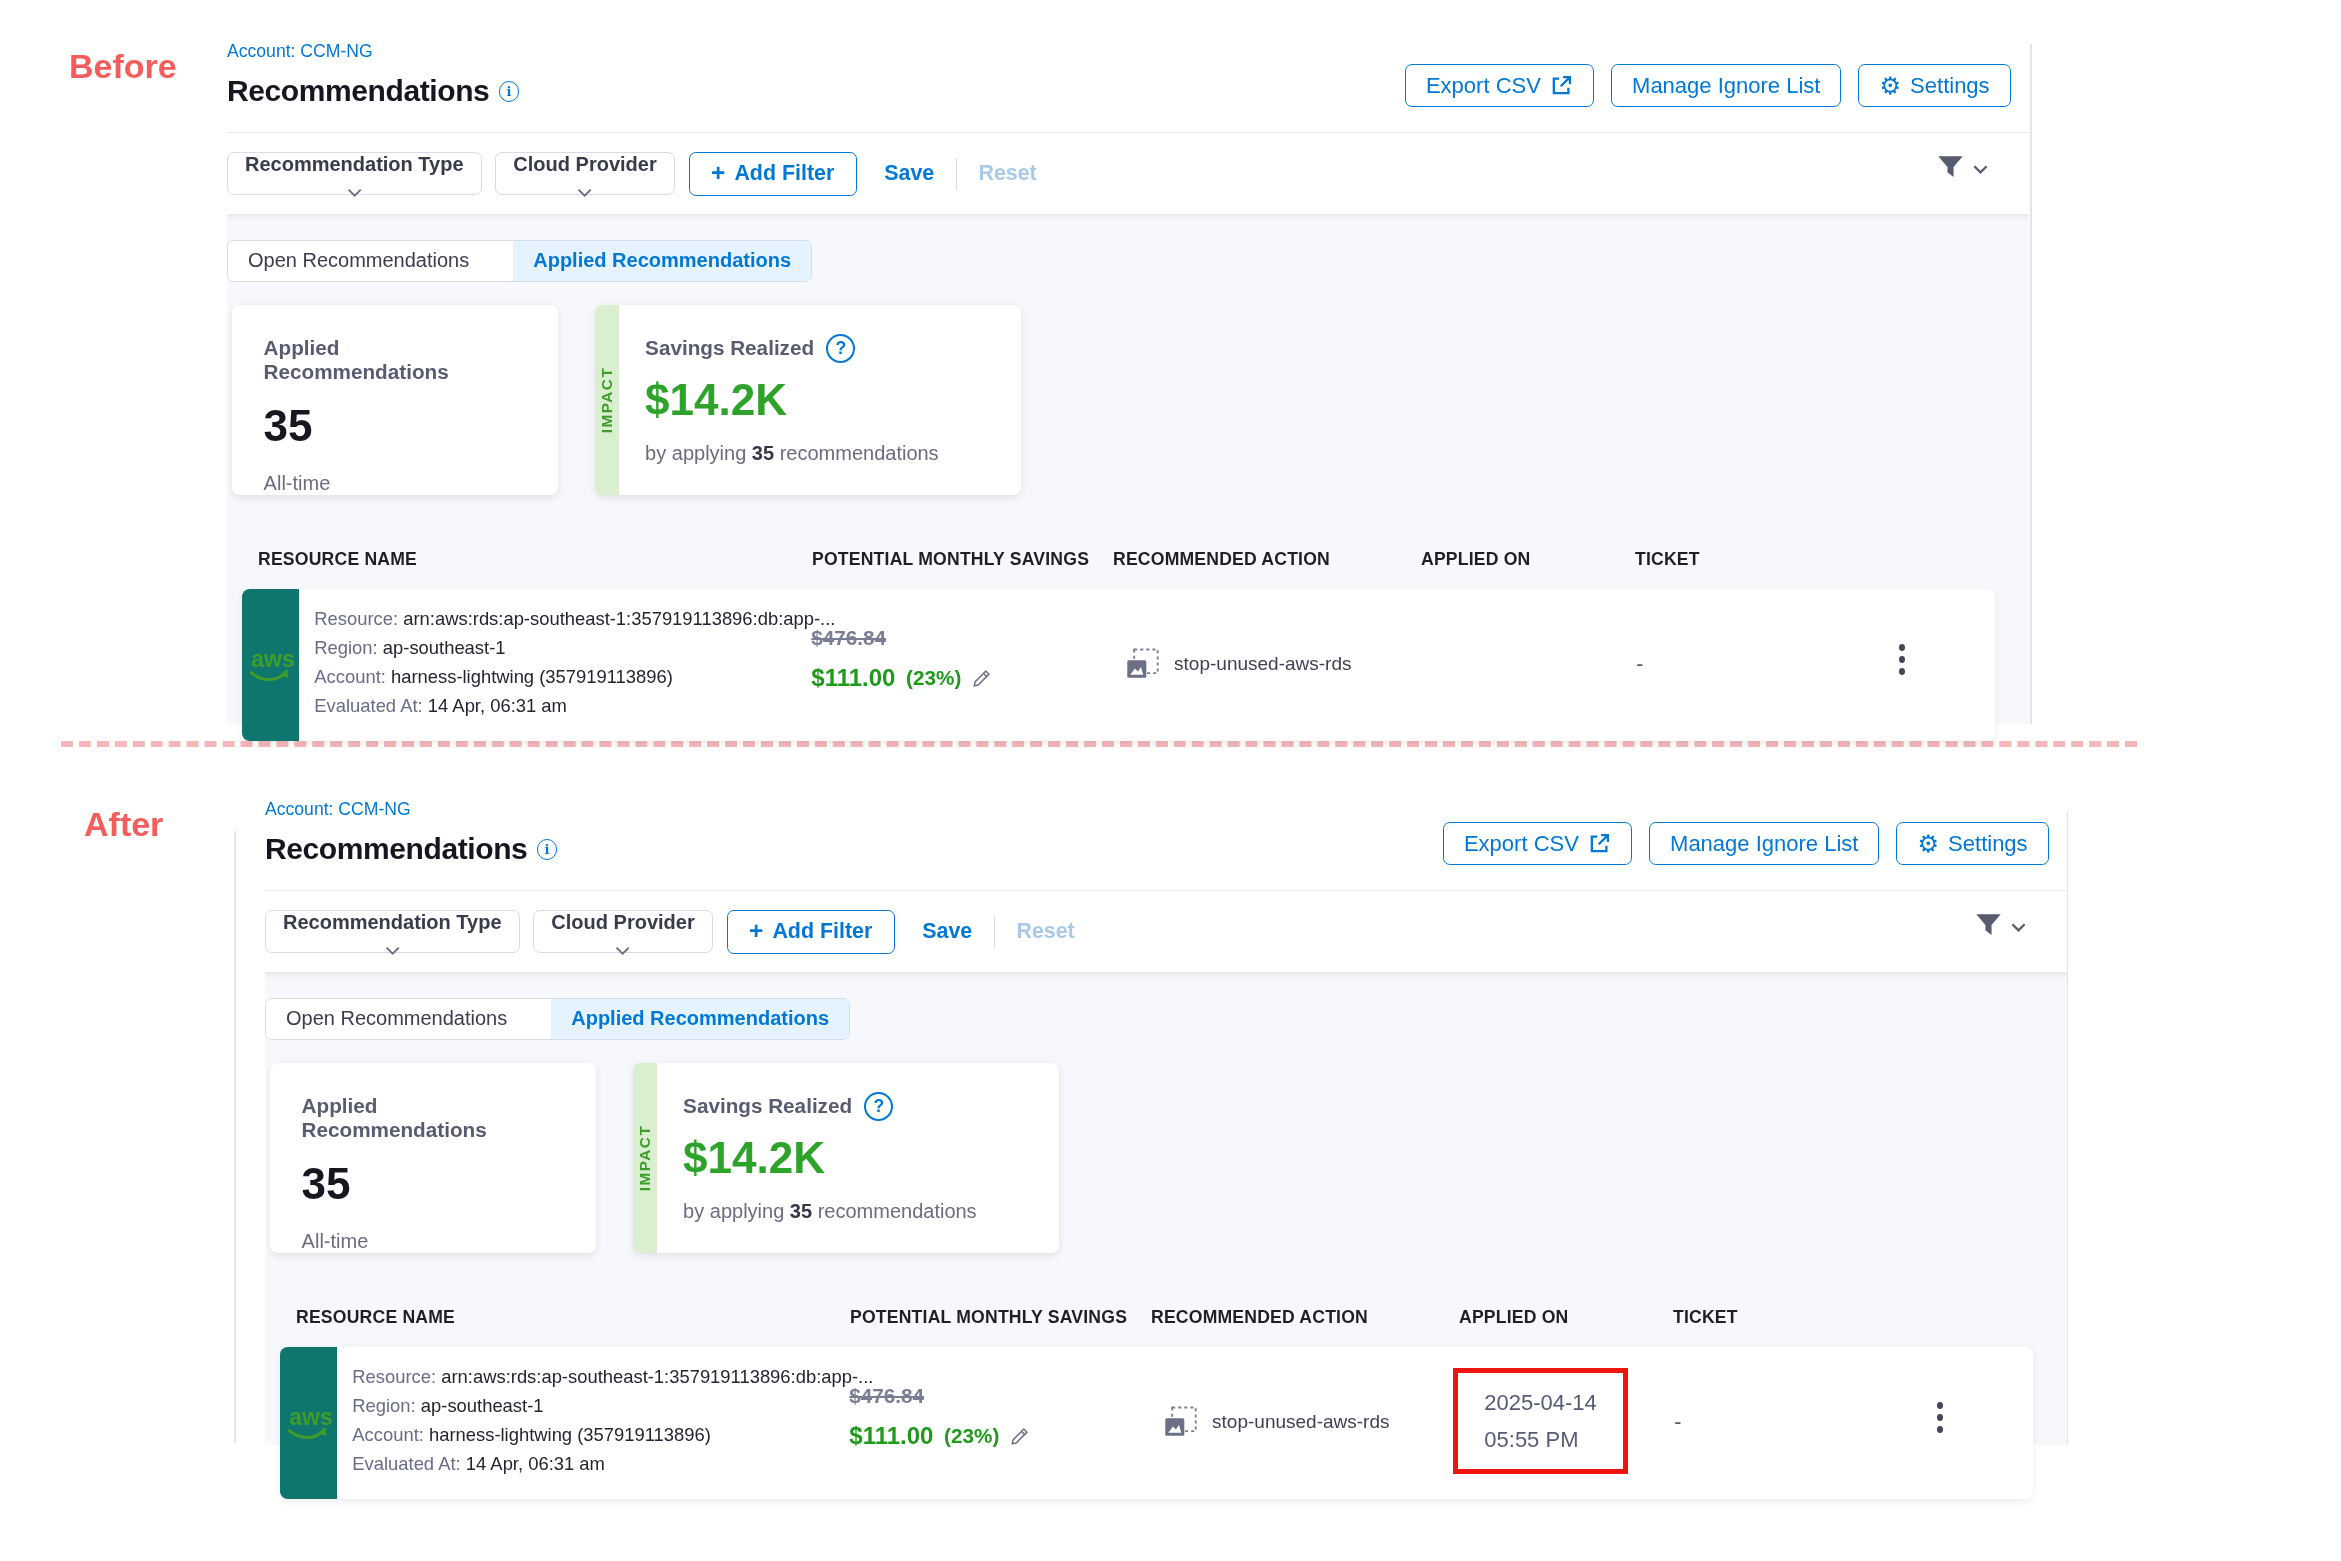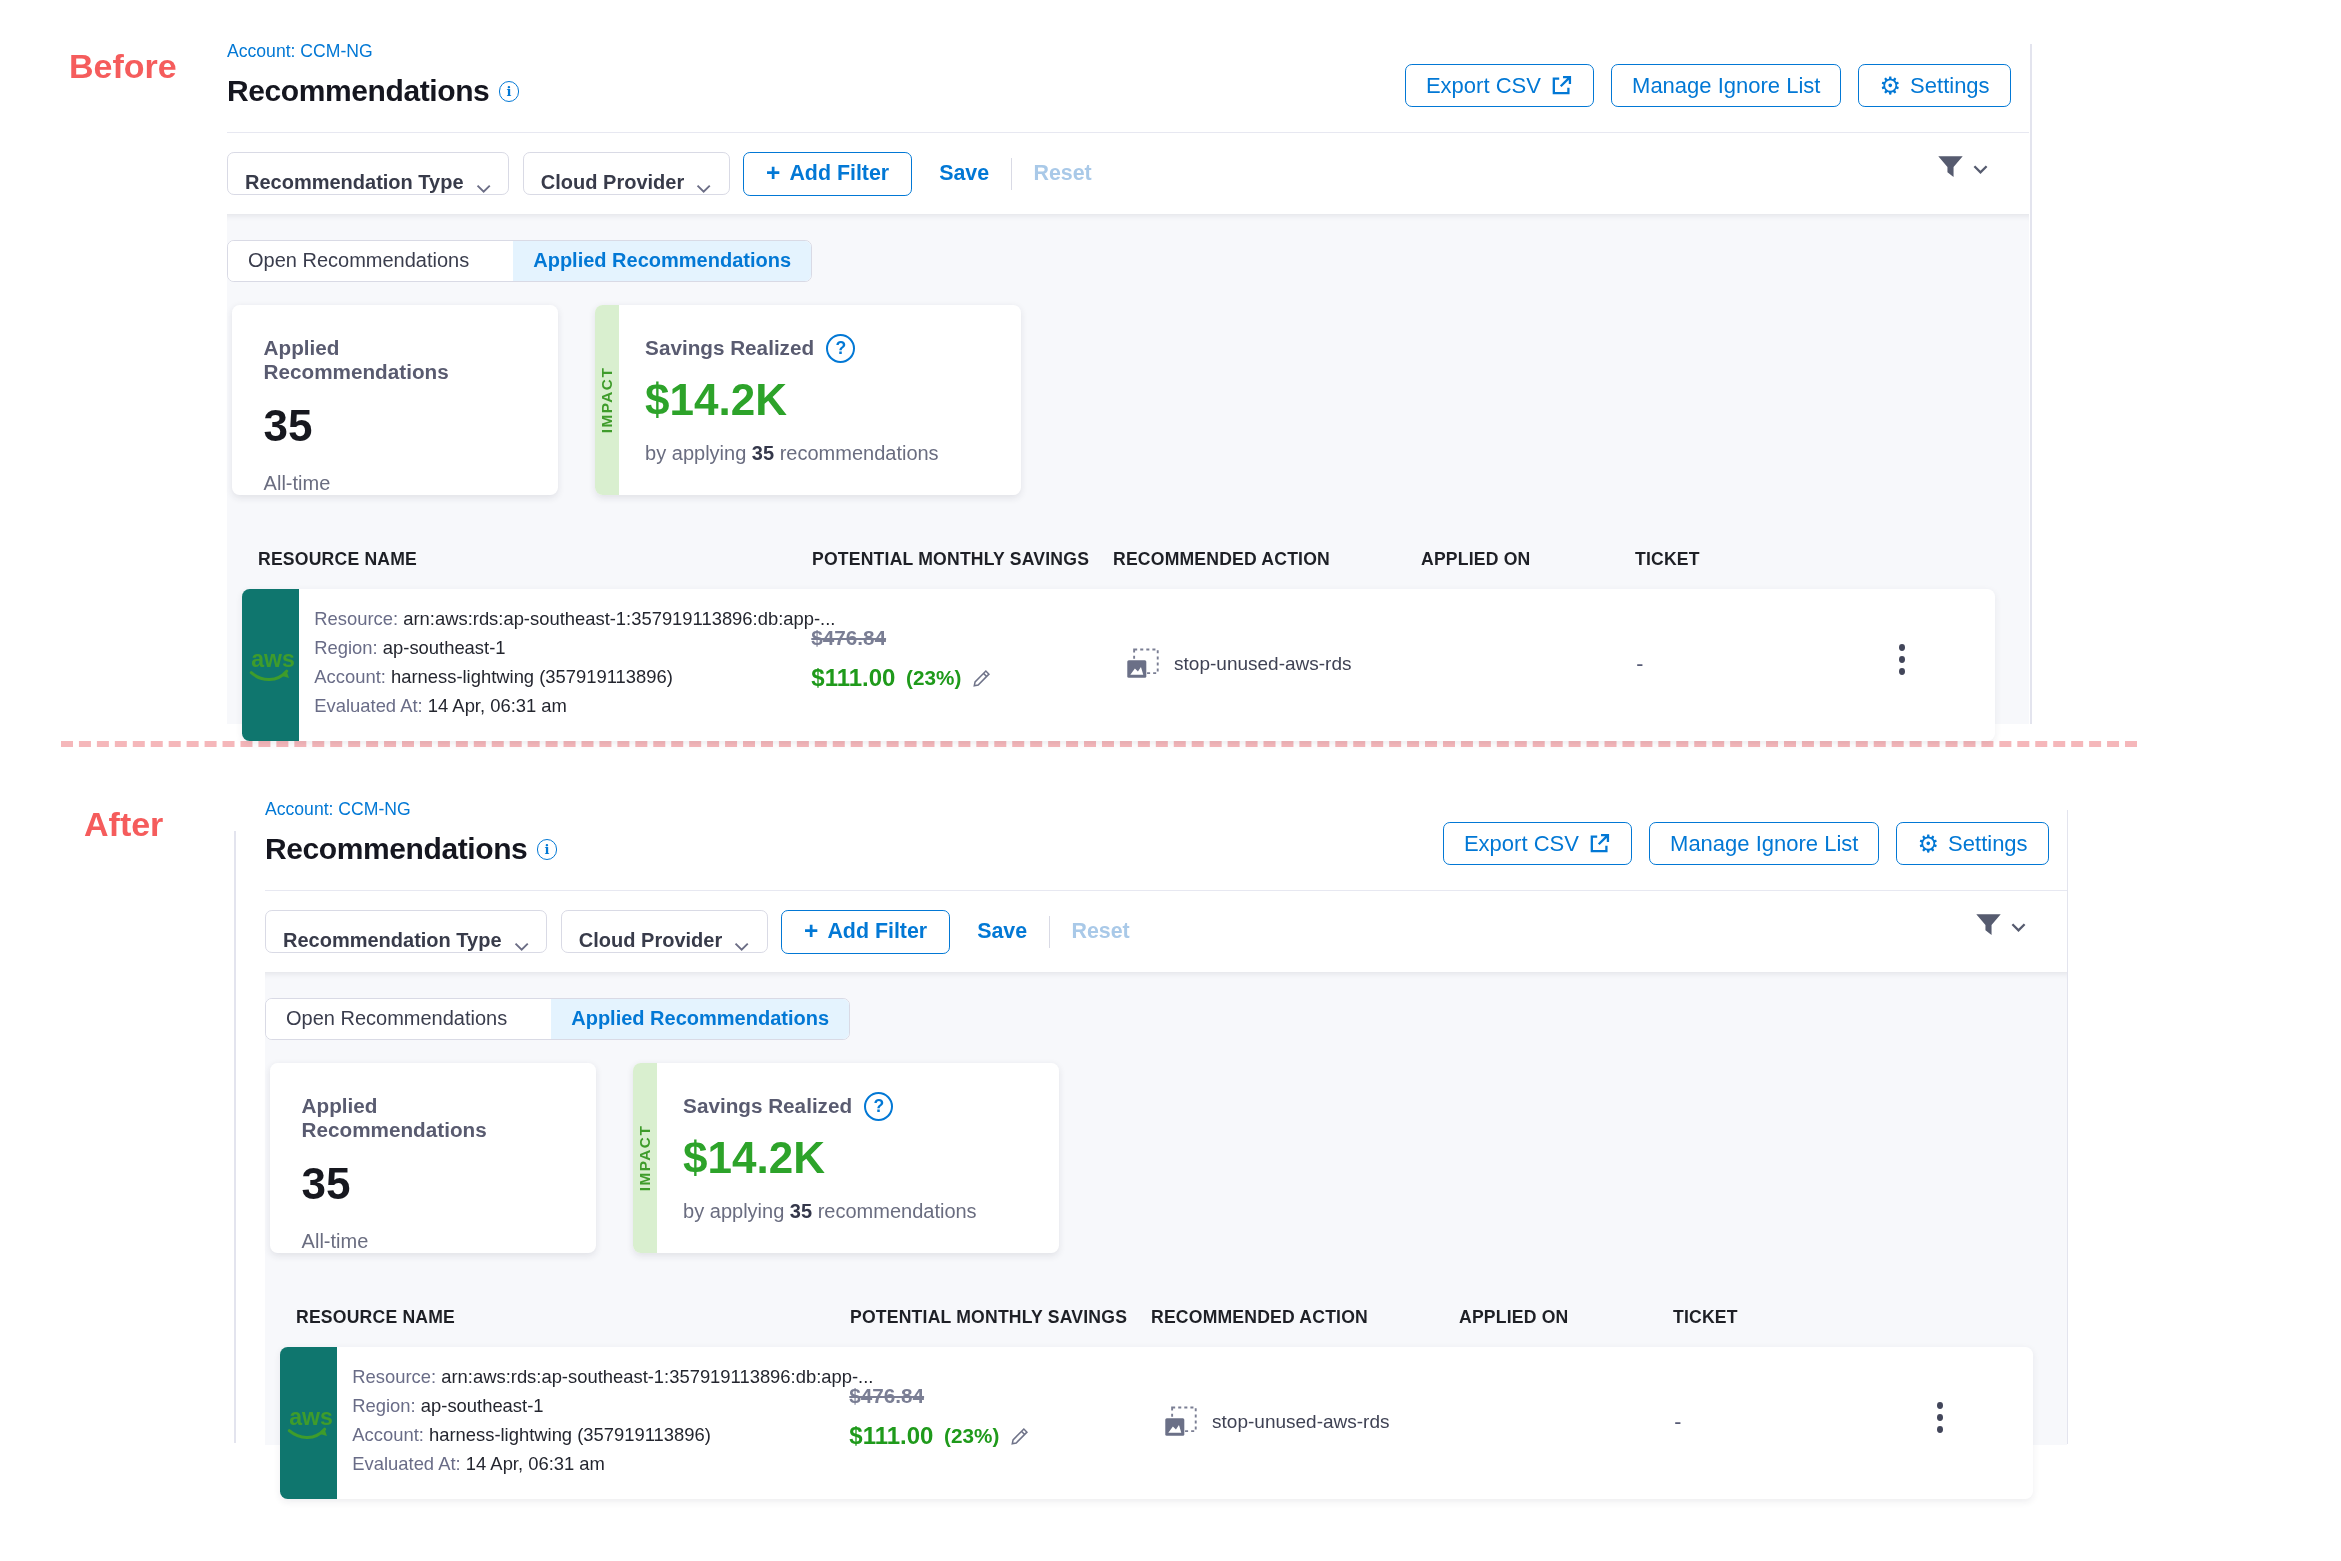--- a/index.html
+++ b/index.html
@@ -33,22 +33,22 @@
   .header-buttons{position:absolute;right:18.4px;top:35px;display:flex;gap:17px;}
   .btn-outline{height:43px;border:1.9px solid #0278d5;border-radius:6.9px;background:#fff;
     color:#0278d5;font-size:22px;font-weight:normal;display:flex;align-items:center;
     padding:0 20px;gap:9.2px;}
   .ext-icon svg{display:block;}
   .gear-glyph{font-size:24px;line-height:1;}
 
   
   .filter-bar{position:relative;height:81px;display:flex;align-items:center;}
   .chip{height:43px;border:1.5px solid #d9dae5;border-radius:6.9px;background:#fff;
-    display:flex;align-items:flex-end;gap:12.2px;padding:0 17px;font-size:20px;font-weight:600;
-    color:#383b4a;margin-right:13.8px;}
+    display:flex;align-items:center;gap:12.2px;padding:0 17px;font-size:20px;font-weight:600;
+    color:#383b4a;margin-right:13.8px;flex-direction:column;}
   .chev svg{display:block;}
   .add-filter{height:44px;border:1.9px solid #0278d5;border-radius:6.9px;color:#0278d5;
     font-size:21.4px;font-weight:bold;display:flex;align-items:center;gap:9.2px;padding:0 21.4px;background:#fff;}
   .plus-glyph{font-size:24.5px;font-weight:bold;line-height:1;}
   .save-link{color:#0278d5;font-size:21.4px;font-weight:600;margin-left:27.6px;}
   .fb-divider{width:1.5px;height:32px;background:#d9dae5;margin:0 21.4px;}
   .reset-link{color:#a9c9e8;font-size:21.4px;font-weight:600;}
   .funnel-wrap{position:absolute;right:40px;top:21.4px;display:flex;align-items:center;gap:6.1px;}
 
   
@@ -385,20 +385,24 @@
         </div>
       </div>
       <div class="action-col">
         <svg width="35" height="34" viewBox="0 0 46 44">
           <rect x="12" y="3" width="31" height="31" fill="none" stroke="#7a7e93" stroke-width="2.5" stroke-dasharray="4 4"></rect>
           <rect x="3" y="17" width="25" height="23" rx="2" fill="#6b7087"></rect>
           <path d="M7 36 L13 28 L17 32 L21 26 L24 36 Z" fill="#ffffff"></path>
         </svg>
         <span class="action-text">stop-unused-aws-rds</span>
       </div>
+      <div class="applied-box">
+        <span class="applied-line">2025-04-14</span>
+        <span class="applied-line">05:55 PM</span>
+      </div>
       <div class="ticket-col">-</div>
       <div class="kebab">
           <i></i>
           <i></i>
           <i></i>
         </div>
     </div>
   </div>
 </div>
 

